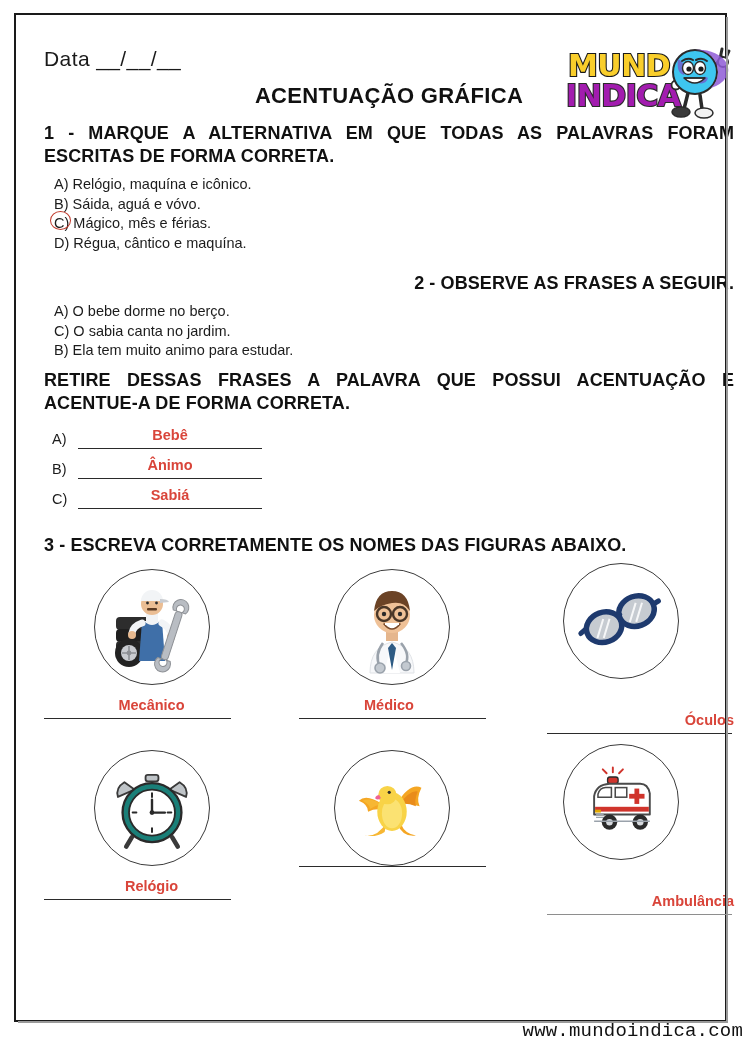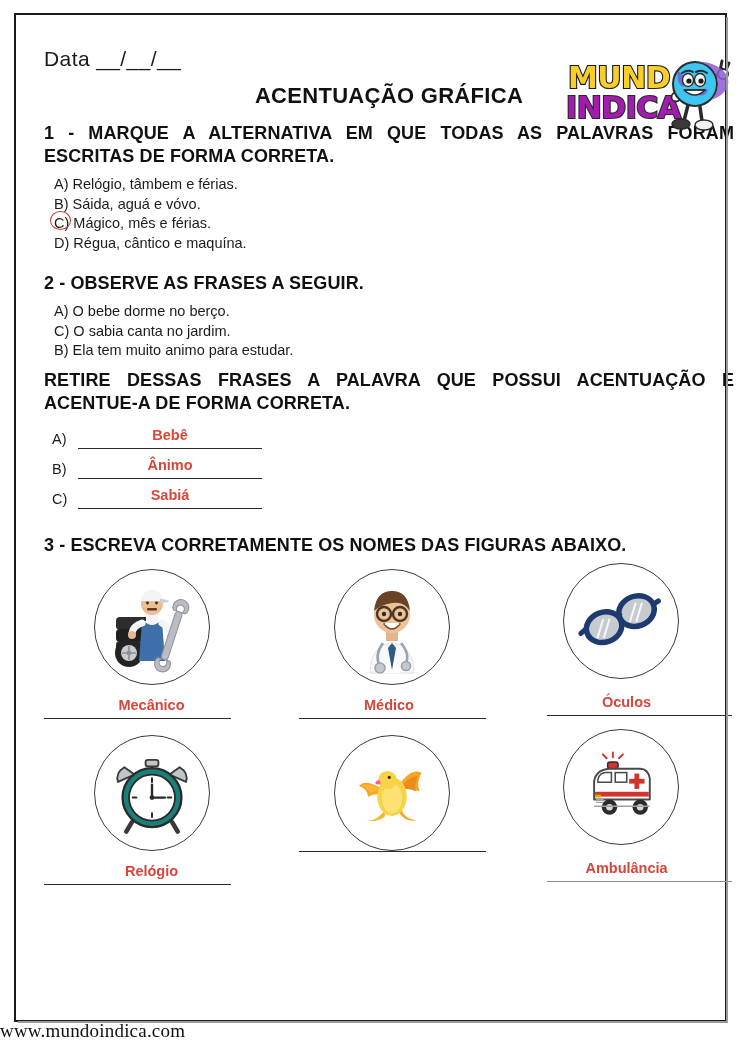--- a/index.html
+++ b/index.html
@@ -51,21 +51,21 @@
   }
   .hdr-date {
     font-size: 21px;
     color: #1a1a1a;
     line-height: 32px;
     margin-top: 2px;
     letter-spacing: .4px;
   }
   .logo {
     position: absolute;
-    right: 2px; top: 14px;
+    right: 2px; top: 2px;
     width: 168px; height: 82px;
   }
   .logo-word1, .logo-word2 {
     position: absolute;
     font-family: "DejaVu Sans", sans-serif;
     font-weight: bold;
     font-size: 30px;
     letter-spacing: -0.5px;
     line-height: 1;
   }
@@ -103,21 +103,21 @@
     font-size: 18px;
     color: #111;
     line-height: 23px;
     margin-top: 13px;
     letter-spacing: .1px;
   }
   .q-head.justify {
     text-align: justify;
     text-align-last: left;
   }
-  .q-head-2 { margin-top: 19px; }
+  .q-head-2 { margin-top: 19px; text-align: right; }
   .q-head-retire { margin-top: 8px; }
   .q-head-3 { margin-top: 19px; }
 
   .opts {
     margin-top: 7px;
     padding-left: 10px;
   }
   .opt {
     font-size: 14.5px;
     color: #1c1c1c;
@@ -206,29 +206,29 @@
     width: 187px;
     margin: 0 auto;
   }
   .fig-cell.c1 .fig-rule { margin-left: 0px; }
   .fig-cell.c2 .fig-rule { margin-left: 17px; }
   .fig-cell.c3 .fig-rule { margin-left: 28px; width: 185px; }
   .fig-cell.c3.gray .fig-rule { border-bottom-color: #8e8e8e; }
 
   
   .fig-cell.c3 .fig-circle { margin-top: -6px; }
-  .fig-cell.c3 .fig-label { margin-top: 15px; }
+  .fig-cell.c3 .fig-label { margin-top: 33px; text-align: right; }
 
   
   .footer {
     position: absolute;
     left: 0; right: 0;
     bottom: 8px;
-    text-align: left;
-    font-family: Liberation Serif, serif;
+    text-align: right;
+    font-family: Liberation Mono, monospace;
     font-size: 19px;
     color: #111;
     letter-spacing: .2px;
   }
 </style>
 </head>
 <body>
 
 <div class="page-frame">
   <div class="inner">
@@ -267,21 +267,21 @@
         </svg>
       </div>
     </div>
 
     <div class="doc-title">ACENTUAÇÃO GRÁFICA</div>
 
     <div class="q-head justify">1 - MARQUE A ALTERNATIVA EM QUE TODAS AS PALAVRAS FORAM ESCRITAS DE FORMA CORRETA.</div>
     <div class="opts">
       <div class="opt">
         <span>A)</span>
-        <span>Relógio, tâmbem e férias.</span>
+        <span>Relógio, maquína e icônico.</span>
       </div>
       <div class="opt">
         <span>B)</span>
         <span>Sáida, aguá e vóvo.</span>
       </div>
       <div class="opt">
         <span class="circled">C)</span>
         <span>Mágico, mês e férias.</span>
       </div>
       <div class="opt">

